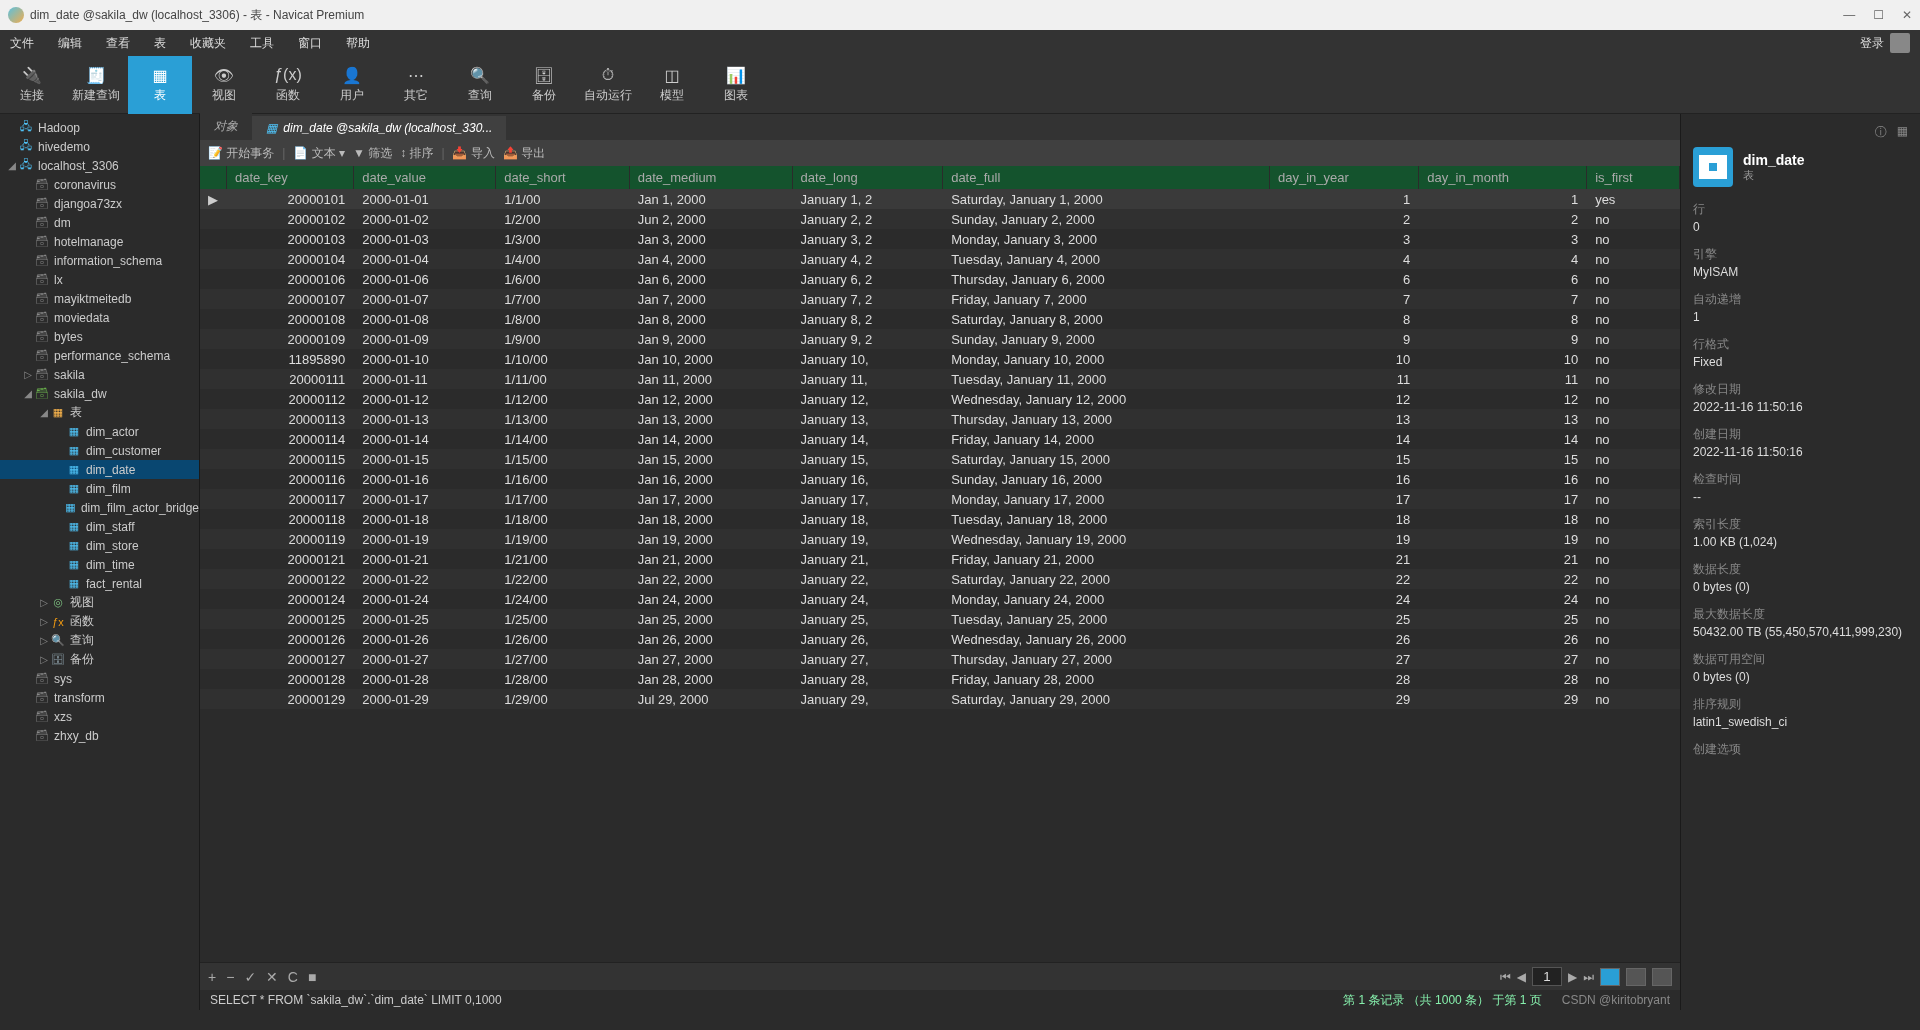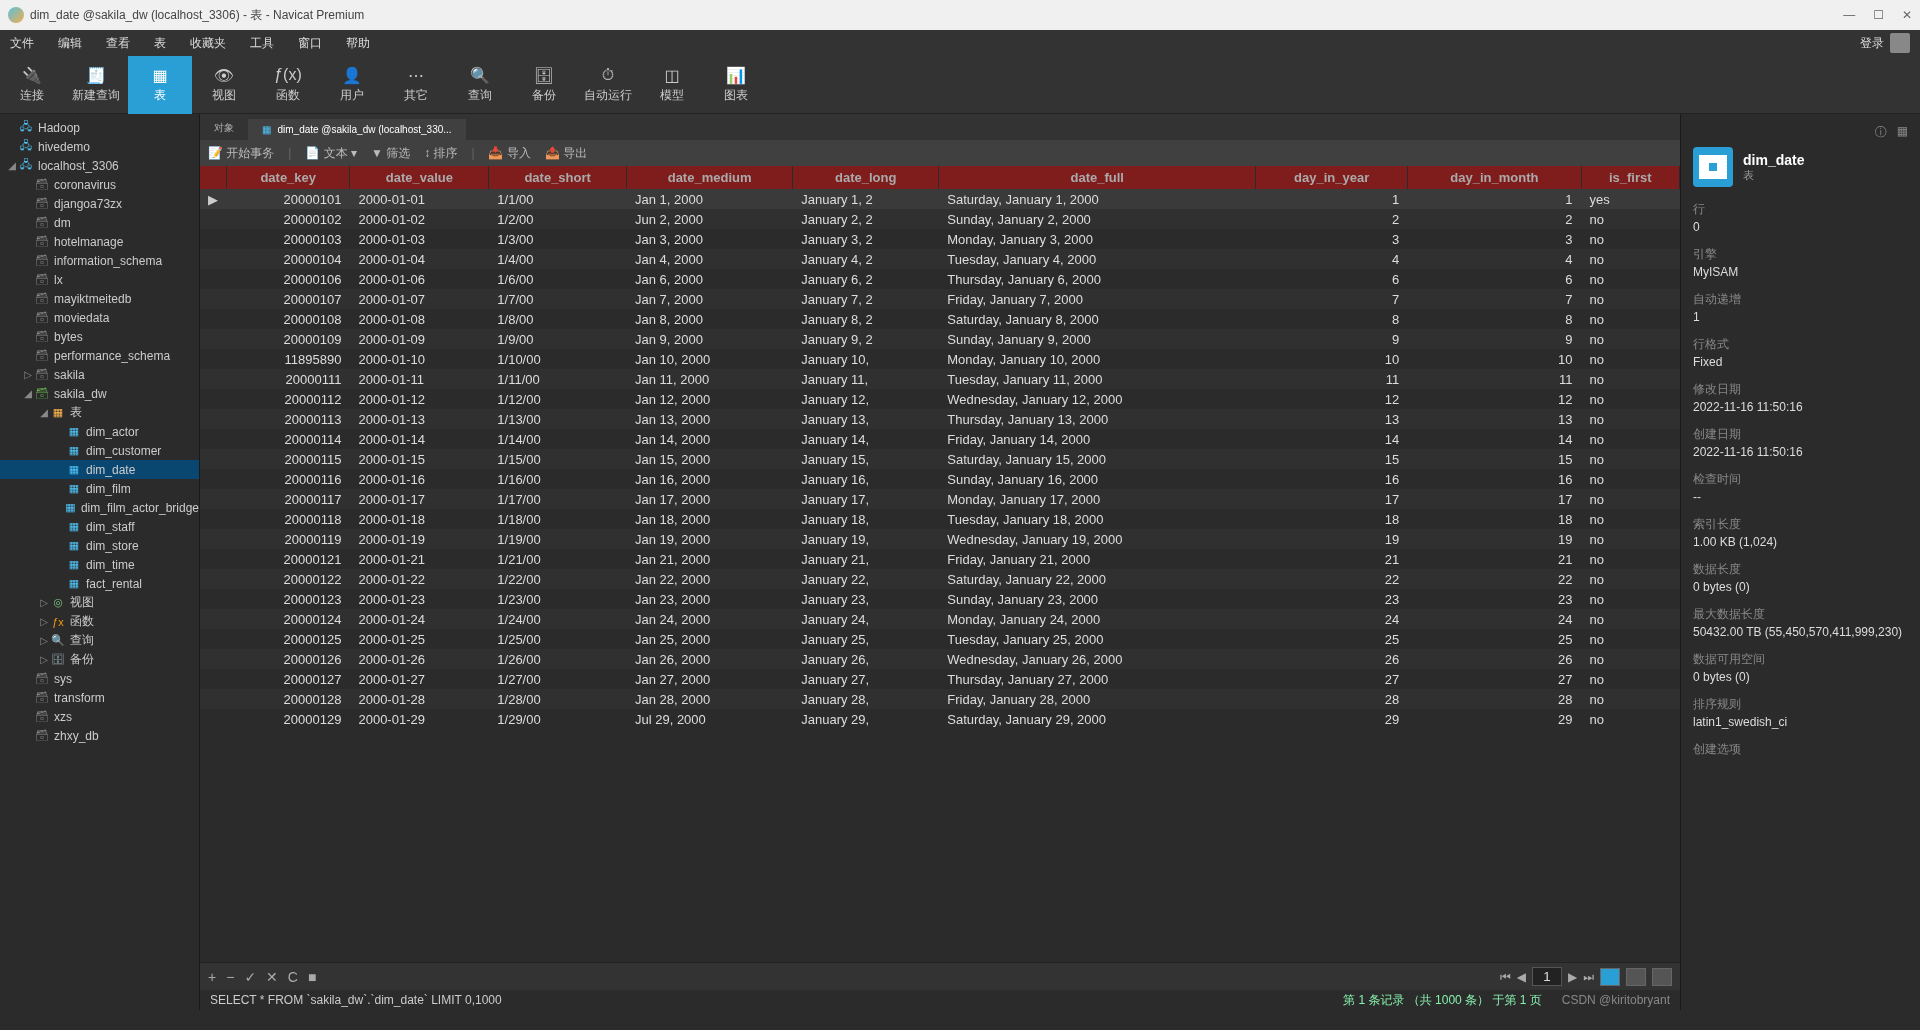--- a/index.html
+++ b/index.html
@@ -24,27 +24,27 @@
 .ic-db { color:#6ab04c; }
 .ic-dbgrey { color:#888; }
 .ic-folder { color:#ffb84d; }
 .ic-table { color:#4fc3f7; }
 .ic-view { color:#81c784; }
 .ic-func { color:#f39c12; }
 .ic-query { color:#9575cd; }
 .ic-backup { color:#90a4ae; }
 .content { flex:1; display:flex; flex-direction:column; background:#2b2b2b; min-width:0; }
 .tabs { height:26px; background:#333; display:flex; align-items:flex-end; }
-.tab { padding:5px 14px; background:#333; color:#aaa; font-size:10px; cursor:pointer; display:flex; align-items:center; gap:6px; }
+.tab { padding:5px 14px; background:#333; color:#aaa; font-size:12px; cursor:pointer; display:flex; align-items:center; gap:6px;font-style:italic; }
 .tab.active { background:#404040; color:#fff; }
-.subtoolbar { height:26px; background:#404040; display:flex; align-items:center; padding:0 8px; gap:14px; color:#bbb; font-size:12px; }
+.subtoolbar { height:26px; background:#404040; display:flex; align-items:center; padding:0 8px; gap:8px; color:#bbb; font-size:12px; }
 .subtoolbar .sep { color:#666; }
 .grid-wrap { flex:1; overflow:auto; position:relative; }
 table.grid { border-collapse:collapse; font-family:Consolas,monospace; font-size:13px; color:#ddd; width:100%; }
-table.grid th { background:#7f1d1d; color:#aaa; padding:4px 8px; text-align:center; font-weight:bold; border-right:1px solid #2b2b2b; position:sticky; top:0; height:22px; white-space:nowrap; }
+table.grid th { background:#14532d; color:#aaa; padding:4px 8px; text-align:left; font-weight:normal; border-right:1px solid #2b2b2b; position:sticky; top:0; height:22px; white-space:nowrap; }
 table.grid td { padding:2px 8px; border-right:1px solid transparent; height:20px; white-space:nowrap; }
 table.grid tr:nth-child(even) td { background:#303030; }
 table.grid tr.selrow td { background:#3a3a3a; }
 .rowmark { width:14px; text-align:center; color:#ccc; }
 .num { text-align:right; }
 .gridfoot { height:28px; background:#333; border-top:1px solid #222; display:flex; align-items:center; padding:0 8px; gap:10px; color:#aaa; }
 .gridfoot .btns { display:flex; gap:10px; font-size:14px; }
 .gridfoot .nav { margin-left:auto; display:flex; align-items:center; gap:6px; }
 .gridfoot .pgbox { width:30px; background:#222; border:1px solid #555; color:#ddd; text-align:center; padding:1px; }
 .gridfoot .viewbtn { width:20px; height:18px; background:#555; border:1px solid #666; }
@@ -578,32 +578,20 @@
               <td class="">1/22/00</td>
               <td class="">Jan 22, 2000</td>
               <td class="">January 22,</td>
               <td class="">Saturday, January 22, 2000</td>
               <td class="num">22</td>
               <td class="num">22</td>
               <td class="">no</td>
             </tr>
             <tr class="">
               <td class="rowmark"></td>
-              <td class="num">20000123</td>
-              <td class="">2000-01-23</td>
-              <td class="">1/23/00</td>
-              <td class="">Jan 23, 2000</td>
-              <td class="">January 23,</td>
-              <td class="">Sunday, January 23, 2000</td>
-              <td class="num">23</td>
-              <td class="num">23</td>
-              <td class="">no</td>
-            </tr>
-            <tr class="">
-              <td class="rowmark"></td>
               <td class="num">20000124</td>
               <td class="">2000-01-24</td>
               <td class="">1/24/00</td>
               <td class="">Jan 24, 2000</td>
               <td class="">January 24,</td>
               <td class="">Monday, January 24, 2000</td>
               <td class="num">24</td>
               <td class="num">24</td>
               <td class="">no</td>
             </tr>

